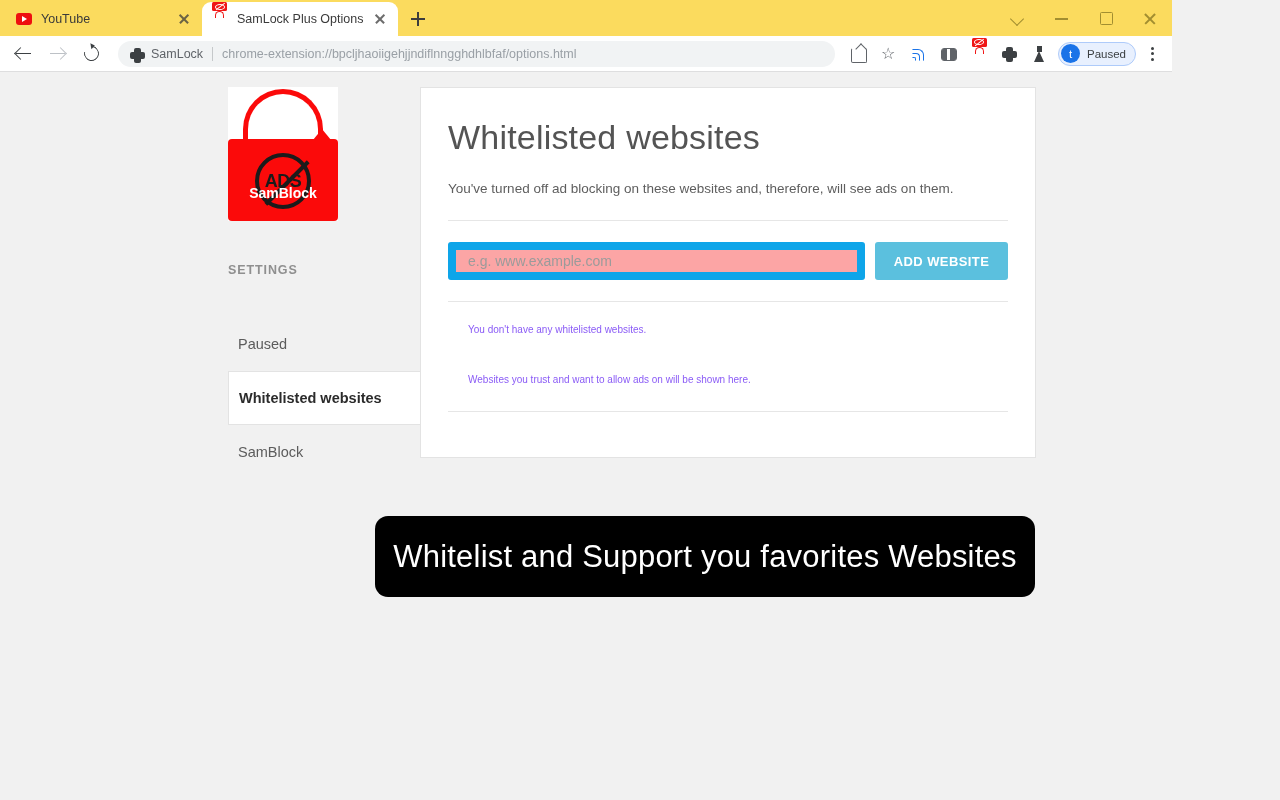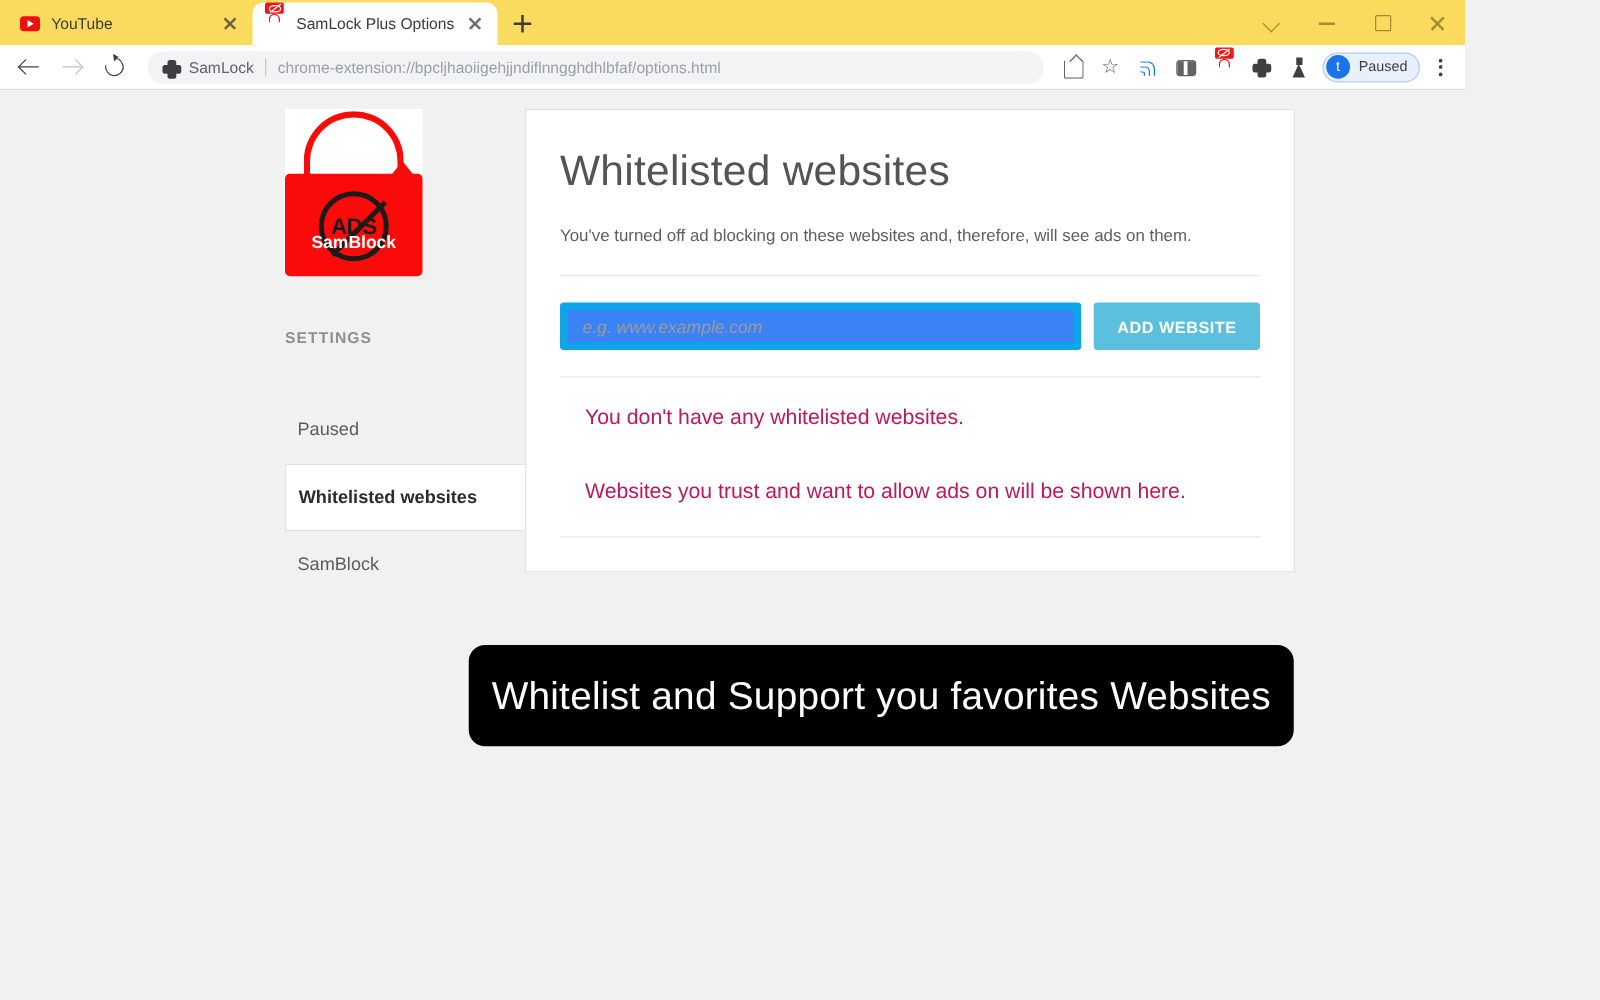--- a/index.html
+++ b/index.html
@@ -357,38 +357,37 @@
     letter-spacing: .2px; line-height: 1.15;
   }
   .card .desc {
     margin-top: 24px; font-size: 13.5px; color: #5e5e5e;
   }
   .hr { height: 1px; background: #e6e6e6; margin-top: 24px; }
 
   .addrow { display: flex; margin-top: 21px; }
   .wl-input {
     flex: 1 1 auto; height: 38px;
-    border: 6px solid #0ea5e9; border-radius: 3px;
-    background: #3b82f6; padding: 0 12px;
+    border: 8px solid #0ea5e9; border-radius: 3px;
+    background: #fca5a5; padding: 0 12px;
     font-size: 14px; color: #3b3b3b;
     font-family: "Liberation Sans", sans-serif;
     outline: none;
-    font-style: italic;
   }
   .wl-input::placeholder { color: #9b9b9b; }
   .add-btn {
     flex: 0 0 133px; height: 38px; margin-left: 10px;
     background: #5bc0de; border: none; border-radius: 3px;
     color: #ffffff; font-size: 13px; font-weight: 700;
     letter-spacing: .4px; cursor: pointer;
     font-family: "Liberation Sans", sans-serif;
   }
 
   .hr2 { height: 1px; background: #e6e6e6; margin-top: 21px; }
-  .empty-line { font-size: 17px; color: #be185d; padding-left: 20px; }
+  .empty-line { font-size: 10px; color: #8b5cf6; padding-left: 20px; }
   .empty-1 { margin-top: 22px; }
   .empty-2 { margin-top: 39px; }
   .hr3 { height: 1px; background: #e6e6e6; margin-top: 26px; }
 
   .caption-banner {
     position: absolute; left: 375px; top: 443px;
     width: 660px; height: 81px;
     background: #000000; border-radius: 13px;
     display: flex; align-items: center; justify-content: center;
   }

